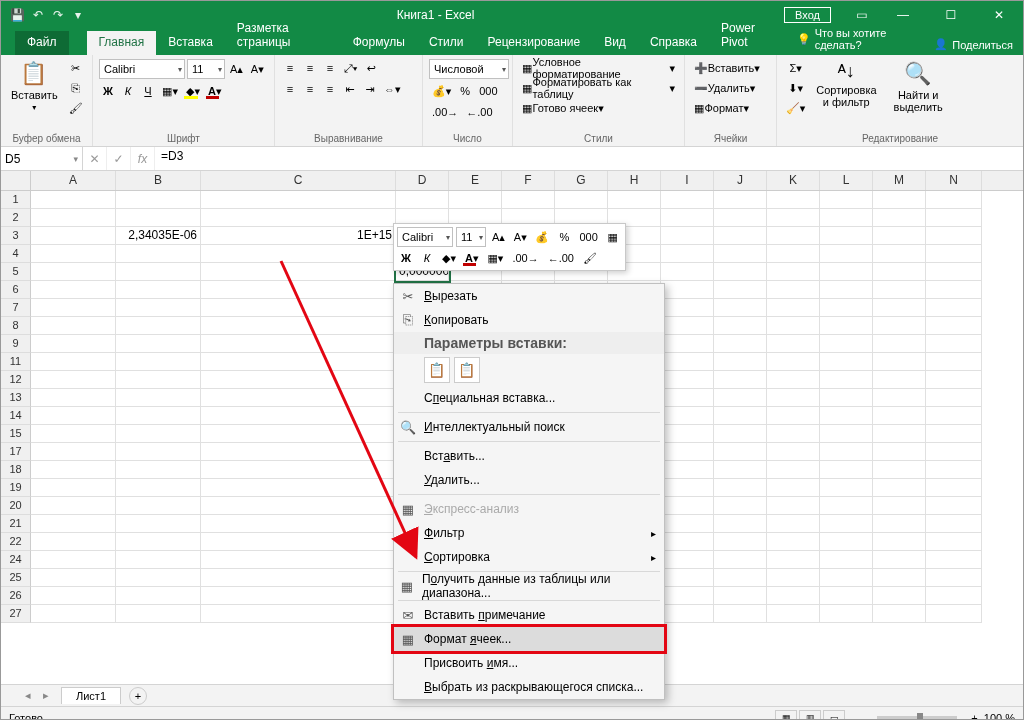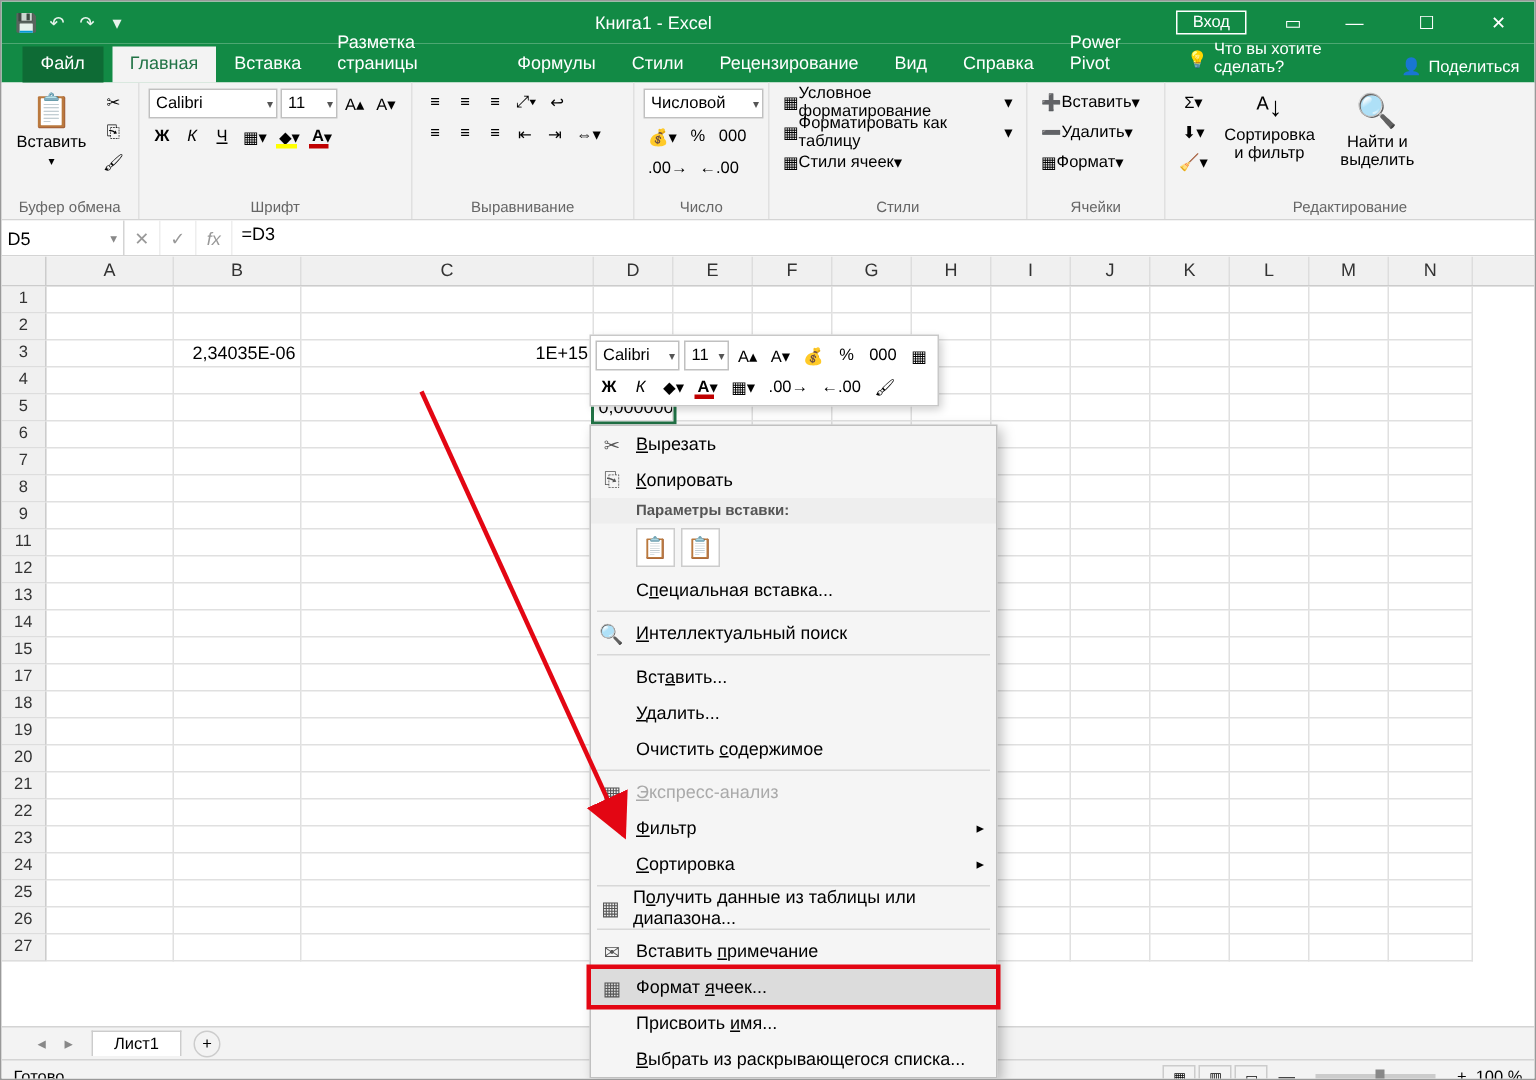--- a/index.html
+++ b/index.html
@@ -11,21 +11,21 @@
 .titlebar .left-icons span { width:18px; height:18px; display:flex; align-items:center; justify-content:center; opacity:.9; }
 .titlebar .title { flex:1; text-align:center; }
 .titlebar .right { display:flex; align-items:center; gap:4px; padding-right:2px; }
 .titlebar .vhod { border:1px solid #fff; padding:1px 10px; font-size:11px; margin-right:12px; }
 .titlebar .winbtn { width:44px; height:28px; display:flex; align-items:center; justify-content:center; }
 
 
 .tabs { height:26px; background:#128a45; display:flex; align-items:flex-end; padding-left:14px; }
 .tabs .tab { color:#fff; font-size:12px; padding:4px 12px 6px; cursor:pointer; }
 .tabs .tab.active { background:#f3f3f3; color:#217346; }
-.tabs .tab.file { background:#0e6b35; color:#fff; margin-right:6px; }
+.tabs .tab.file { background:#0e6b35; color:#fff; margin-right:18px; }
 .tabs .spacer { flex:1; }
 .tabs .tell { color:#fff; font-size:11px; padding:4px 10px; display:flex; align-items:center; gap:4px; }
 
 
 .ribbon { height:92px; background:#f3f3f3; border-bottom:1px solid #d4d4d4; display:flex; font-size:11px; }
 .rgroup { border-right:1px solid #e0e0e0; padding:4px 6px 2px; display:flex; flex-direction:column; justify-content:space-between; }
 .rgroup .glabel { text-align:center; color:#666; font-size:10px; padding-top:2px; }
 .rgroup .gbody { display:flex; gap:4px; align-items:flex-start; }
 .bigbtn { display:flex; flex-direction:column; align-items:center; gap:2px; padding:2px 4px; cursor:pointer; }
 .bigbtn .ico { font-size:22px; }
@@ -71,21 +71,21 @@
 .minitb { position:absolute; left:392px; top:222px; background:#fff; border:1px solid #c8c8c8; box-shadow:2px 2px 6px rgba(0,0,0,.2); padding:3px; display:flex; flex-direction:column; gap:2px; z-index:50; font-size:11px; }
 .minitb .mrow { display:flex; gap:3px; align-items:center; }
 .minitb .mbtn { min-width:18px; height:18px; display:flex; align-items:center; justify-content:center; border:1px solid transparent; padding:0 2px; }
 
 
 .ctxmenu { position:absolute; left:392px; top:282px; width:272px; background:#f5f5f5; border:1px solid #c0c0c0; box-shadow:3px 3px 8px rgba(0,0,0,.25); z-index:60; font-size:12px; }
 .ctxmenu .item { display:flex; align-items:center; height:24px; padding:0 8px 0 4px; gap:6px; cursor:pointer; position:relative; }
 .ctxmenu .item .icon { width:20px; font-size:13px; text-align:center; color:#555; }
 .ctxmenu .item .arrow { position:absolute; right:8px; font-size:10px; }
 .ctxmenu .sep { height:1px; background:#d8d8d8; margin:2px 4px; }
-.ctxmenu .header { background:#eee; font-weight:600; color:#555; padding:3px 8px 3px 30px; font-size:10px; }
+.ctxmenu .header { background:#eee; font-weight:600; color:#555; padding:3px 8px 3px 30px; font-size:14px; }
 .ctxmenu .highlighted { outline:3px solid #e30613; background:#dcdcdc; }
 .ctxmenu .disabled { color:#aaa; }
 .pasteopts { display:flex; gap:4px; padding:4px 4px 4px 30px; height:32px; align-items:center; }
 .pasteopts .pbtn { width:26px; height:26px; border:1px solid #ccc; background:#fff; display:flex; align-items:center; justify-content:center; font-size:14px; }
 .ctxmenu .hk { text-decoration:underline; }
 
 
 .arrowsvg { position:absolute; left:270px; top:250px; z-index:70; pointer-events:none; }
 </style>
 </head>
@@ -203,21 +203,21 @@
         <span class="rbtn">.00→</span>
         <span class="rbtn">←.00</span>
       </div>
     </div>
     <div class="glabel">Число</div>
   </div>
   <div class="rgroup" style="width:172px">
     <div class="gbody" style="flex-direction:column;gap:2px;font-size:11px">
       <div class="rbtn" style="width:100%;justify-content:flex-start">▦ <span>Условное форматирование</span> ▾</div>
       <div class="rbtn" style="width:100%;justify-content:flex-start">▦ <span>Форматировать как таблицу</span> ▾</div>
-      <div class="rbtn" style="width:100%;justify-content:flex-start">▦ <span>Стили ячеек</span> ▾</div>
+      <div class="rbtn" style="width:100%;justify-content:flex-start">▦ <span>Готово ячеек</span> ▾</div>
     </div>
     <div class="glabel">Стили</div>
   </div>
   <div class="rgroup" style="width:92px">
     <div class="gbody" style="flex-direction:column;gap:2px">
       <div class="rbtn" style="width:100%;justify-content:flex-start">➕ <span>Вставить</span> ▾</div>
       <div class="rbtn" style="width:100%;justify-content:flex-start">➖ <span>Удалить</span> ▾</div>
       <div class="rbtn" style="width:100%;justify-content:flex-start">▦ <span>Формат</span> ▾</div>
     </div>
     <div class="glabel">Ячейки</div>
@@ -607,37 +607,20 @@
         <div class="cell" style="width:53px"></div>
         <div class="cell" style="width:53px"></div>
         <div class="cell" style="width:53px"></div>
         <div class="cell" style="width:53px"></div>
         <div class="cell" style="width:53px"></div>
         <div class="cell" style="width:53px"></div>
         <div class="cell" style="width:53px"></div>
         <div class="cell" style="width:56px"></div>
       </div>
       <div class="row">
-        <div class="rowhead">23</div>
-        <div class="cell" style="width:85px"></div>
-        <div class="cell" style="width:85px"></div>
-        <div class="cell" style="width:195px"></div>
-        <div class="cell" style="width:53px"></div>
-        <div class="cell" style="width:53px"></div>
-        <div class="cell" style="width:53px"></div>
-        <div class="cell" style="width:53px"></div>
-        <div class="cell" style="width:53px"></div>
-        <div class="cell" style="width:53px"></div>
-        <div class="cell" style="width:53px"></div>
-        <div class="cell" style="width:53px"></div>
-        <div class="cell" style="width:53px"></div>
-        <div class="cell" style="width:53px"></div>
-        <div class="cell" style="width:56px"></div>
-      </div>
-      <div class="row">
         <div class="rowhead">24</div>
         <div class="cell" style="width:85px"></div>
         <div class="cell" style="width:85px"></div>
         <div class="cell" style="width:195px"></div>
         <div class="cell" style="width:53px"></div>
         <div class="cell" style="width:53px"></div>
         <div class="cell" style="width:53px"></div>
         <div class="cell" style="width:53px"></div>
         <div class="cell" style="width:53px"></div>
         <div class="cell" style="width:53px"></div>
@@ -753,24 +736,20 @@
     </div>
     <div class="sep"></div>
     <div class="item">
       <span class="icon"></span>
       <span>Вст<span class="hk">а</span>вить...</span>
     </div>
     <div class="item">
       <span class="icon"></span>
       <span><span class="hk">У</span>далить...</span>
     </div>
-    <div class="item">
-      <span class="icon"></span>
-      <span>Очистить <span class="hk">с</span>одержимое</span>
-    </div>
     <div class="sep"></div>
     <div class="item disabled">
       <span class="icon">▦</span>
       <span><span class="hk">Э</span>кспресс-анализ</span>
     </div>
     <div class="item">
       <span class="icon"></span>
       <span><span class="hk">Ф</span>ильтр</span>
       <span class="arrow">▸</span>
     </div>

